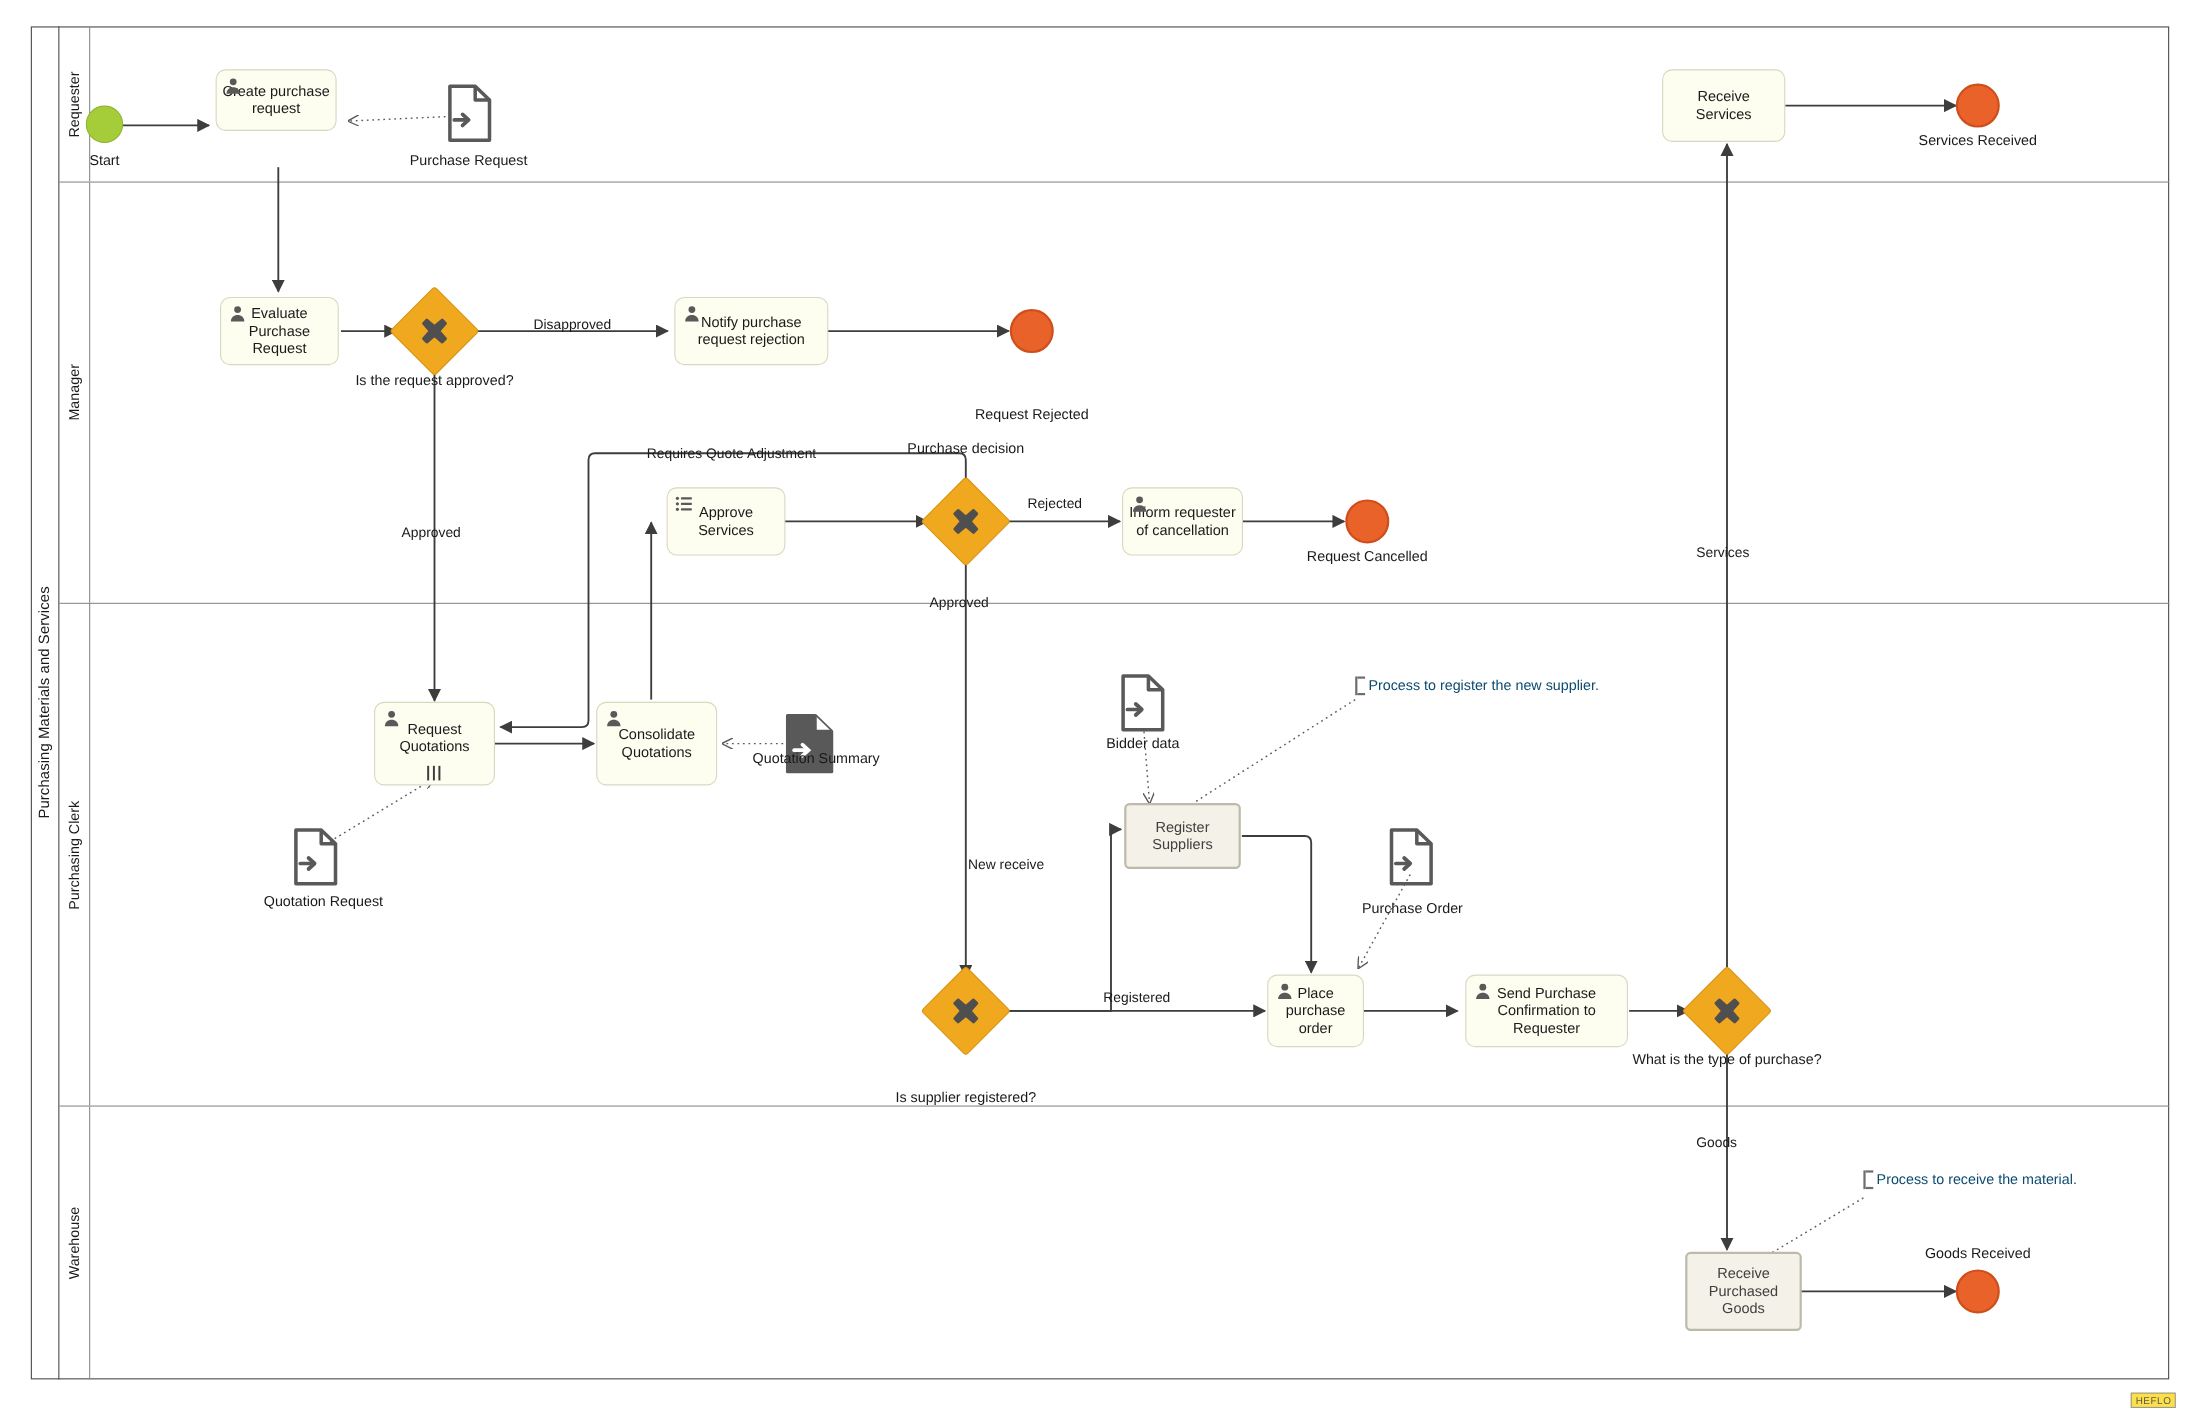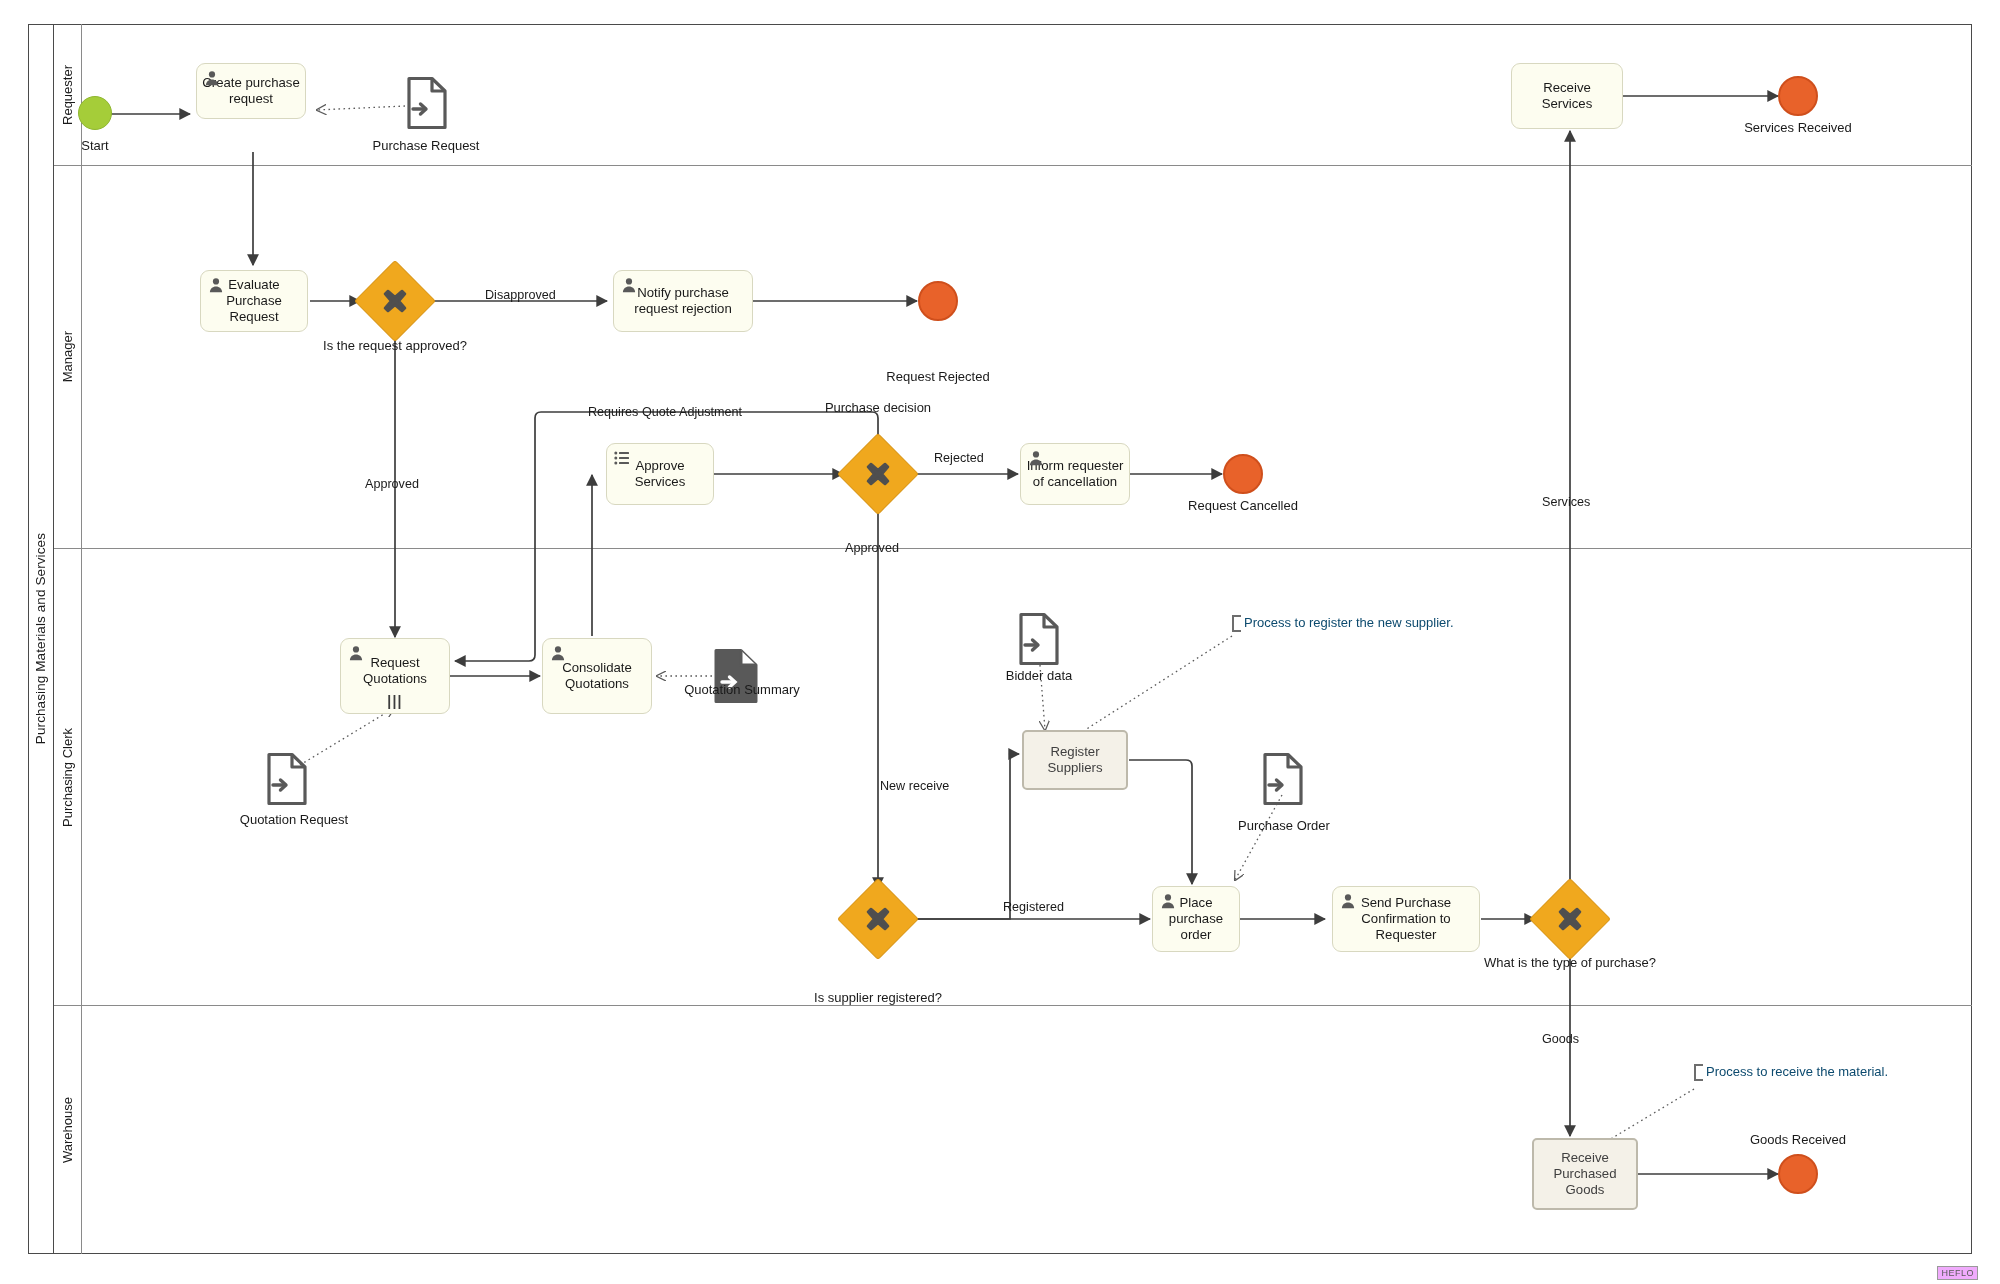--- a/index.html
+++ b/index.html
@@ -232,21 +232,21 @@
 
   .watermark {
     position: absolute;
     right: 22px;
     bottom: 4px;
     font-size: 9px;
     letter-spacing: 0.5px;
     color: #5a5a5a;
     border: 1px solid #9a9a9a;
     padding: 1px 3px;
-    background: #f0abfc;
+    background: #fde047;
     font-family: "Liberation Sans", sans-serif;
   }
 </style>
 </head>
 <body>
 
 <div id="canvas">
 
   <div id="pool"></div>
   <div class="pool-label">

